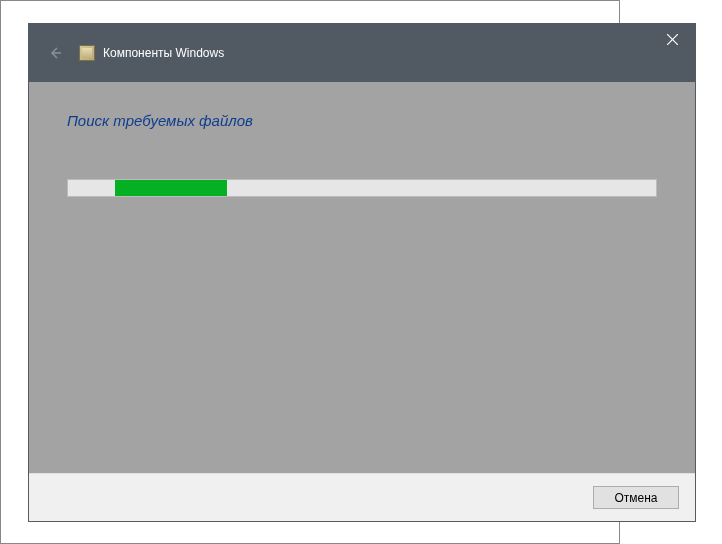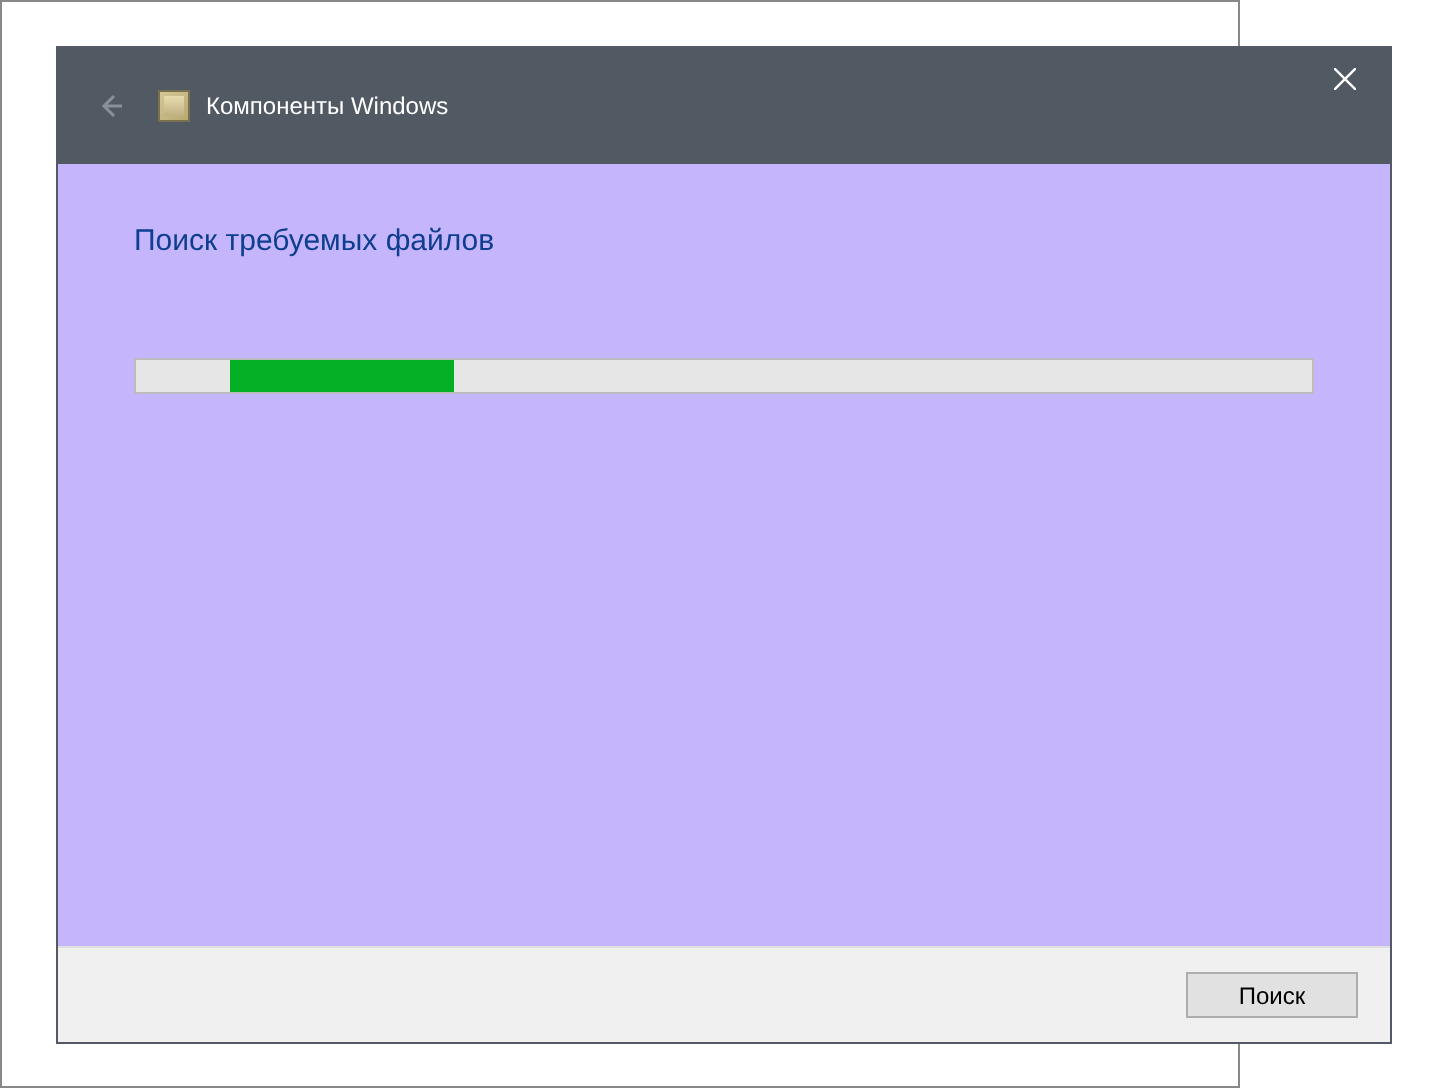--- a/index.html
+++ b/index.html
@@ -95,23 +95,24 @@
       cursor: pointer;
     }
     .close-button svg {
       width: 11px;
       height: 11px;
       stroke: #ffffff;
       stroke-width: 1.2;
     }
     .content {
       flex: 1;
-      background: #c4b5fd;
+      background: #a3a3a3;
       padding: 30px 38px 0 38px;
       position: relative;
+      font-style: italic;
     }
     .heading {
       color: #0f3e8f;
       font-size: 15px;
       font-weight: 400;
       margin-bottom: 50px;
     }
     .progress-container {
       width: 100%;
       height: 18px;
@@ -171,16 +172,16 @@
         </svg>
       </div>
     </div>
     <div class="content">
       <div class="heading">Поиск требуемых файлов</div>
       <div class="progress-container">
         <div class="progress-fill" style="left: 8%; width: 19%;"></div>
       </div>
     </div>
     <div class="footer">
-      <button class="cancel-button">Поиск</button>
+      <button class="cancel-button">Отмена</button>
     </div>
   </div>
 </div>
 
 </body></html>

